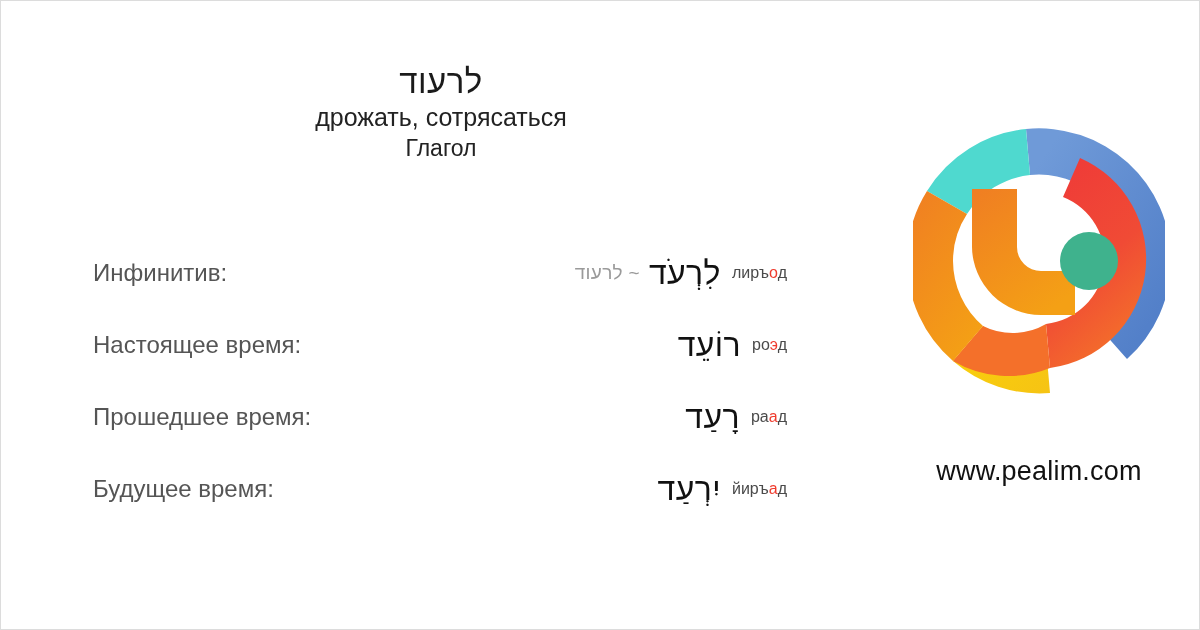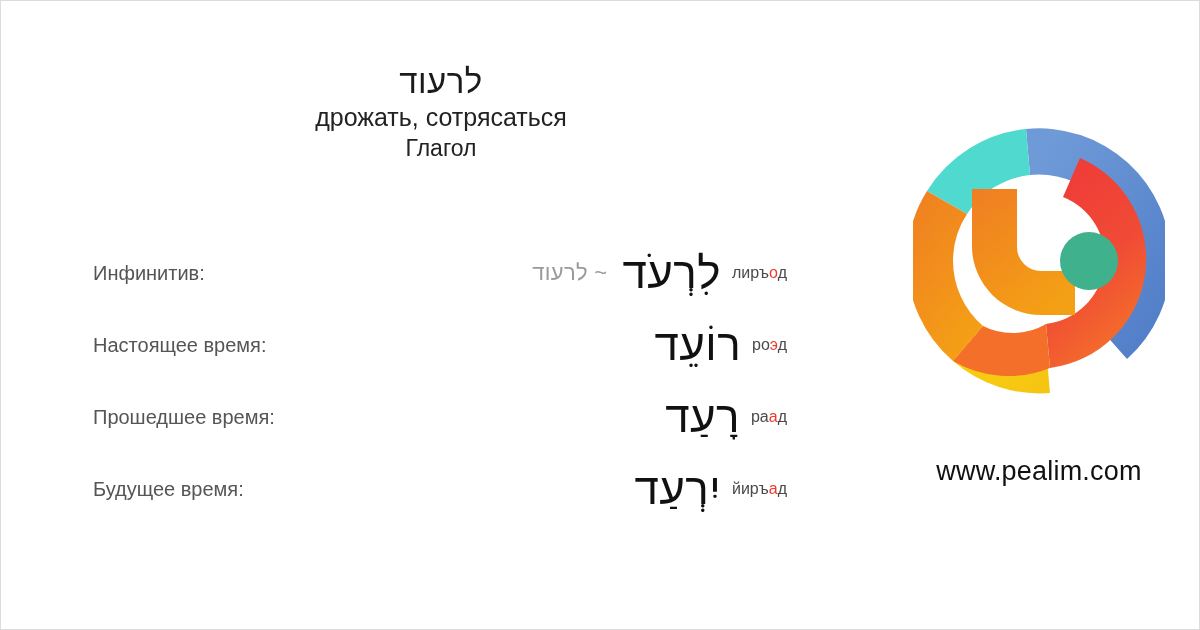--- a/index.html
+++ b/index.html
@@ -53,45 +53,45 @@
   }
   .row{
     position:relative;
     height:72px;
     display:flex;
     align-items:center;
   }
   .row-label{
     position:absolute;
     left:92px;
-    font-size:20px;
+    font-size:24px;
     color:#555555;
     white-space:nowrap;
   }
   .row-value{
     position:absolute;
     left:0;
     width:786px;
     text-align:right;
     white-space:nowrap;
     font-size:0;
   }
   .alt{
     display:inline-block;
     direction:rtl;
-    font-size:22px;
+    font-size:19px;
     color:#9a9a9a;
     vertical-align:middle;
-    margin-right:15px;
+    margin-right:9px;
     letter-spacing:.3px;
   }
   .heb{
     display:inline-block;
     direction:rtl;
-    font-size:44px;
+    font-size:32px;
     color:#111111;
     vertical-align:middle;
     letter-spacing:.4px;
   }
   .translit{
     display:inline-block;
     font-size:16px;
     color:#4a4a4a;
     vertical-align:middle;
     margin-left:11px;

